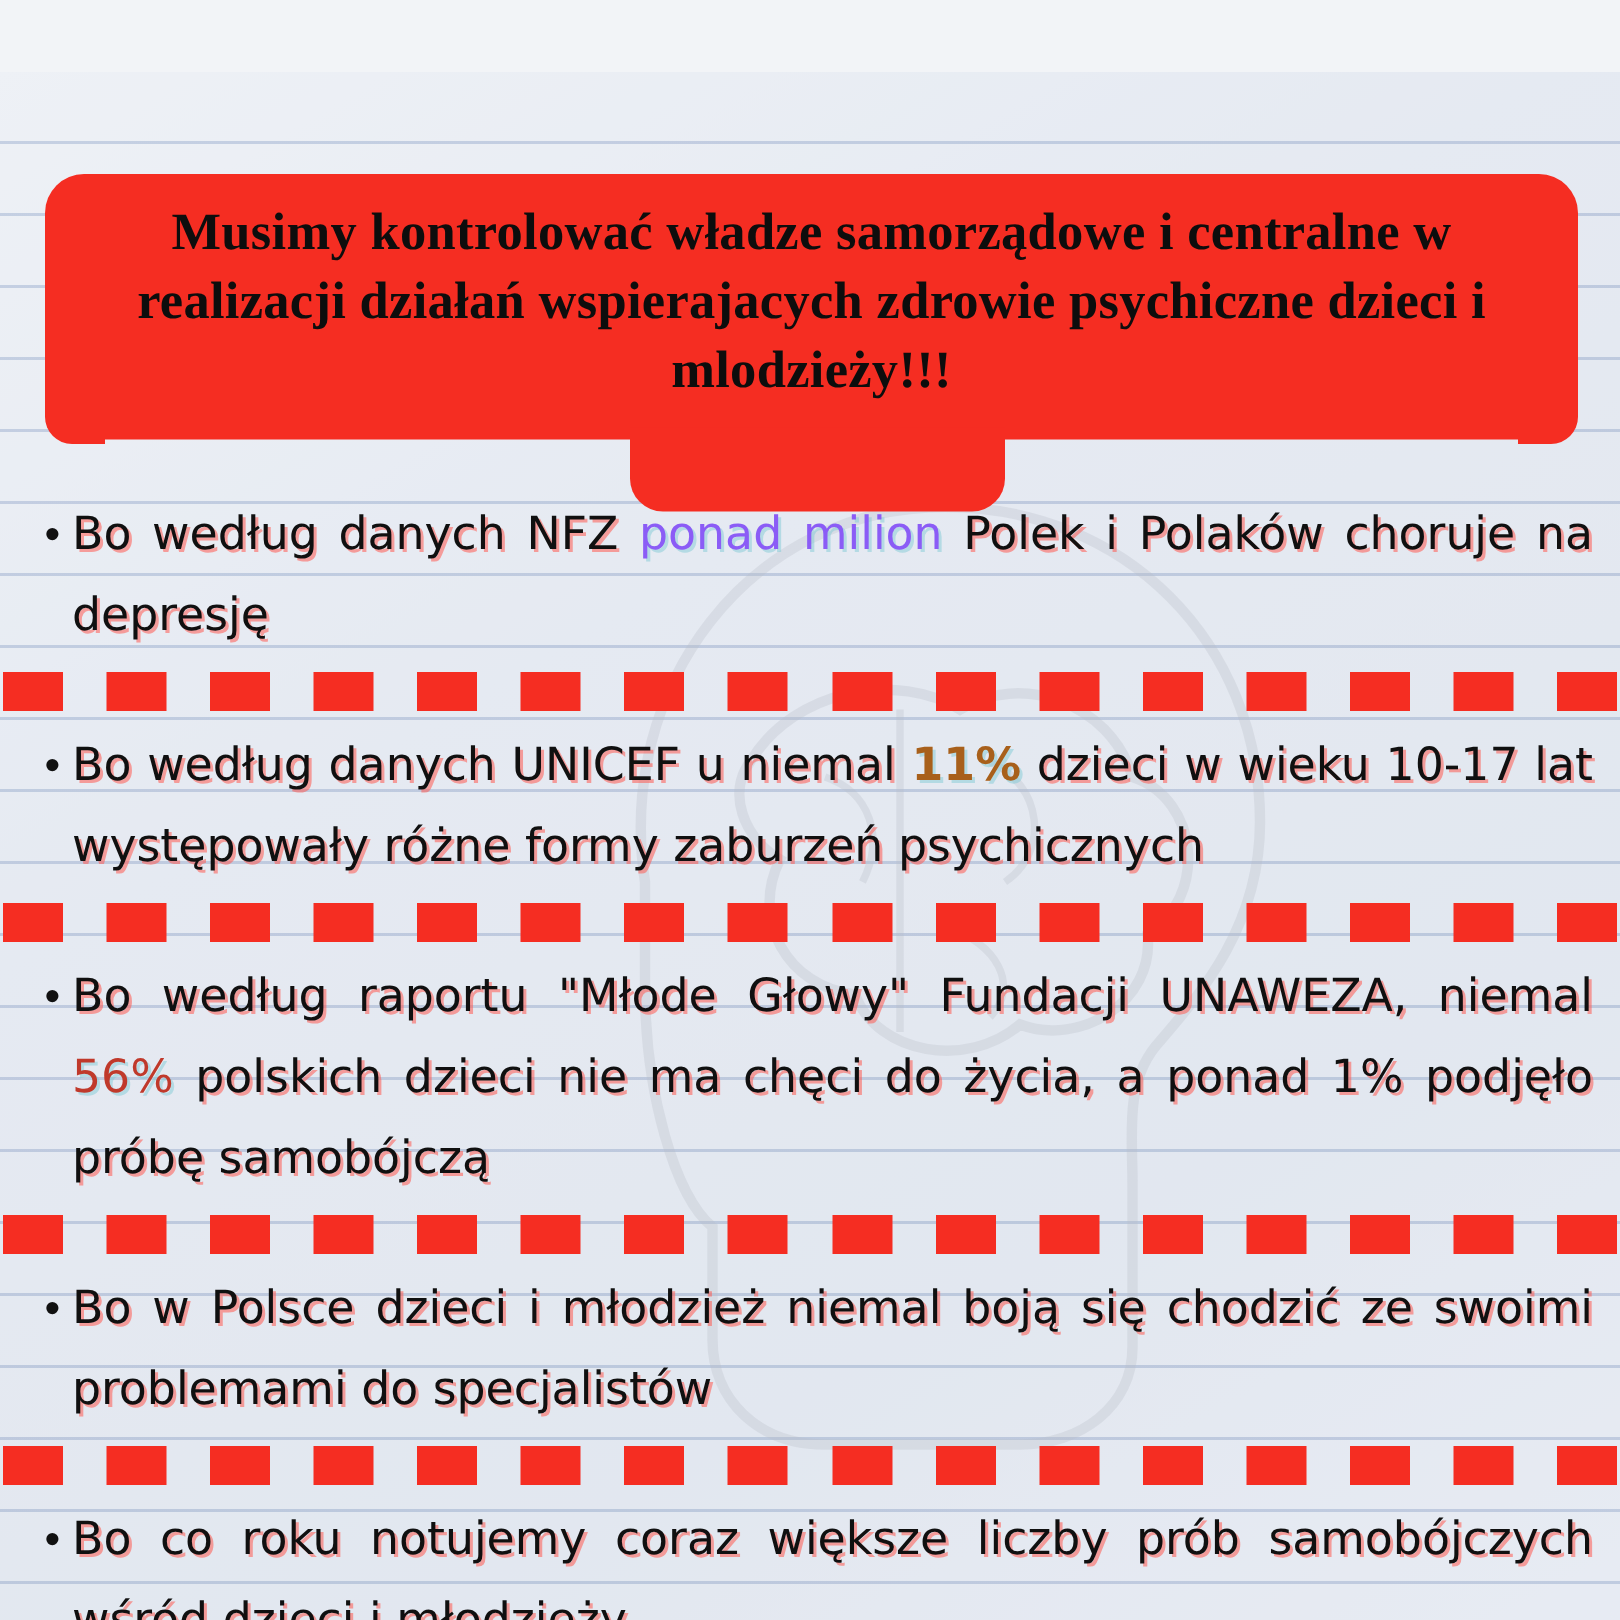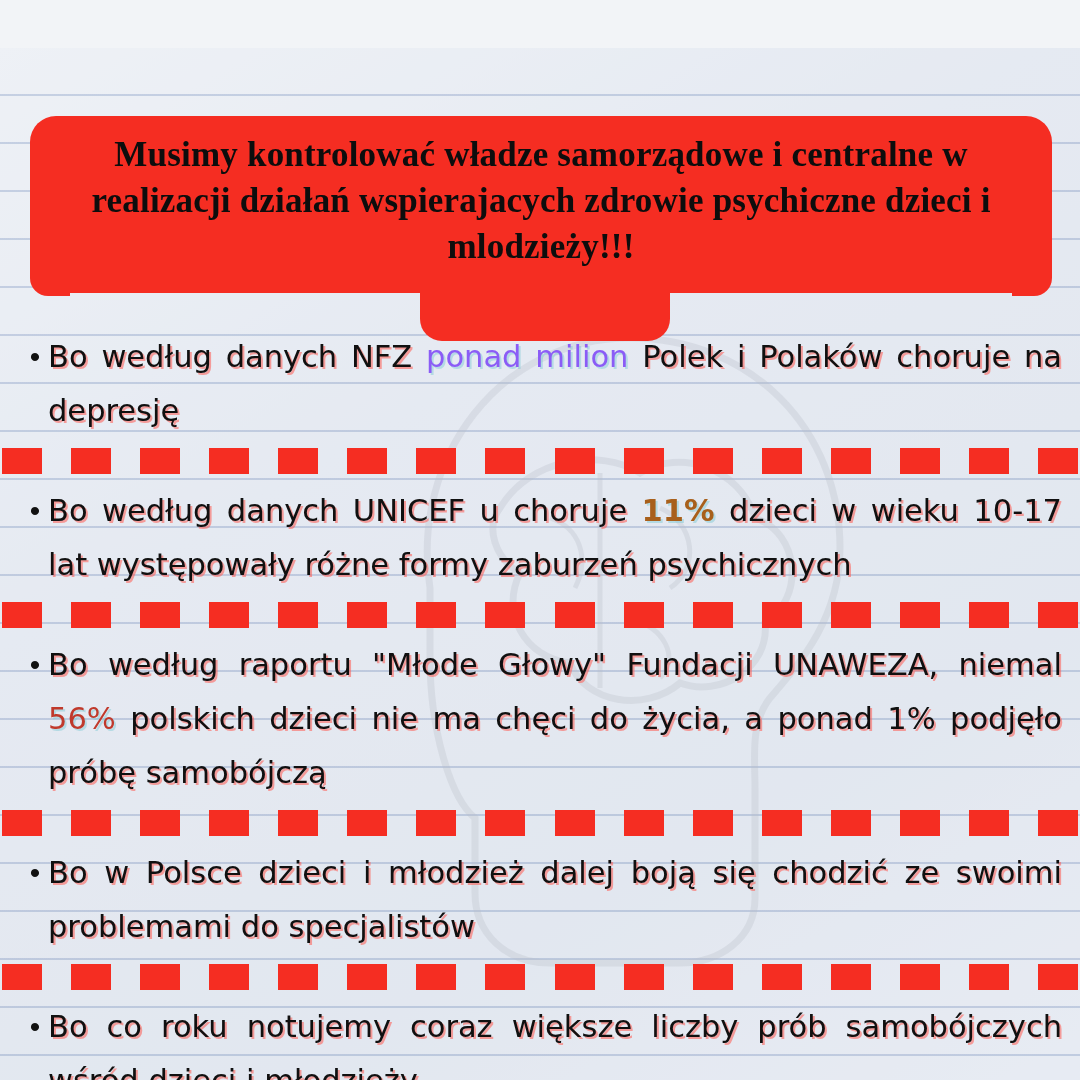--- a/index.html
+++ b/index.html
@@ -200,21 +200,21 @@
           <i></i>
           <i></i>
           <i></i>
           <i></i>
       </div>
     </div>
 
     <div class="bullet-row">
       <div class="bullet-dot">•</div>
       <div class="bullet-text">
-        <span>Bo według danych UNICEF u choruje </span><span class="hl2">11%</span><span> dzieci w wieku 10-17 lat występowały różne formy zaburzeń psychicznych</span>
+        <span>Bo według danych UNICEF u niemal </span><span class="hl2">11%</span><span> dzieci w wieku 10-17 lat występowały różne formy zaburzeń psychicznych</span>
       </div>
     </div>
 
     <div class="sep-wrap">
       <div class="dash-sep">
         <i></i>
           <i></i>
           <i></i>
           <i></i>
           <i></i>
@@ -255,21 +255,21 @@
           <i></i>
           <i></i>
           <i></i>
           <i></i>
           <i></i>
       </div>
     </div>
 
     <div class="bullet-row">
       <div class="bullet-dot">•</div>
-      <div class="bullet-text">Bo w Polsce dzieci i młodzież dalej boją się chodzić ze swoimi problemami do specjalistów</div>
+      <div class="bullet-text">Bo w Polsce dzieci i młodzież niemal boją się chodzić ze swoimi problemami do specjalistów</div>
     </div>
 
     <div class="sep-wrap">
       <div class="dash-sep">
         <i></i>
           <i></i>
           <i></i>
           <i></i>
           <i></i>
           <i></i>

